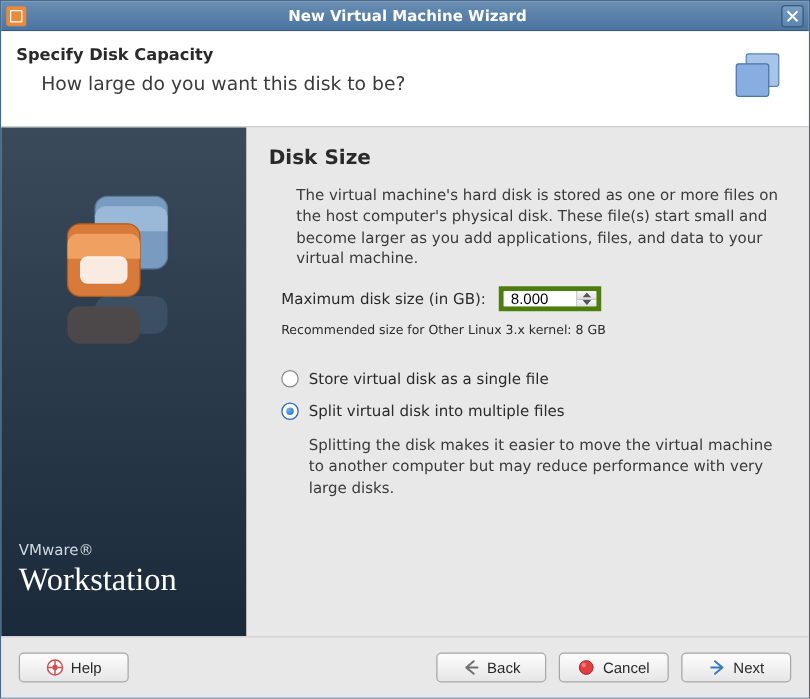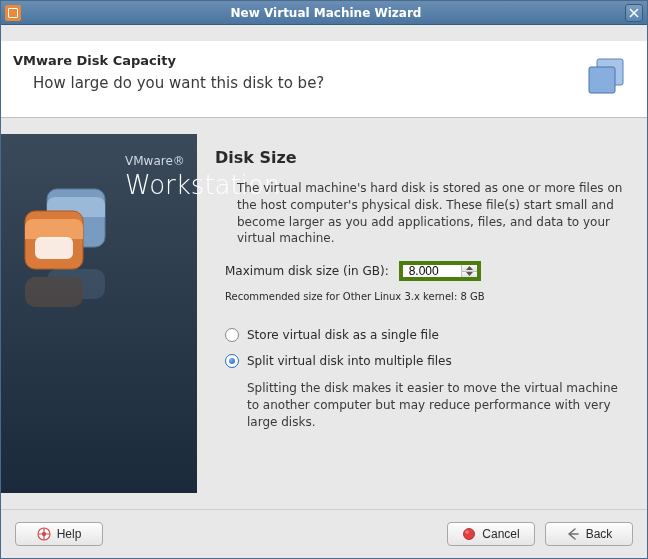--- a/index.html
+++ b/index.html
@@ -1,38 +1,38 @@
 <!DOCTYPE html>
 <html><head>
   <meta charset="utf-8">
   <style>
     * { box-sizing: border-box; margin: 0; padding: 0; }
     body { font-family: "DejaVu Sans", "Liberation Sans", Arial, sans-serif; font-size: 12px; background: #f0f0f0; width: 648px; height: 559px; overflow: hidden; }
     
-    .window { width: 648px; height: 559px; border: 1px solid #4a6a8a; background: #e8e8e8; display: flex; flex-direction: column; gap: 16px; }
+    .window { width: 648px; height: 559px; border: 1px solid #4a6a8a; background: #e8e8e8; display: flex; flex-direction: column; }
     
     .titlebar { height: 24px; background: linear-gradient(to bottom, #6a8db3 0%, #4a75a0 100%); display: flex; align-items: center; padding: 0 4px; border-bottom: 1px solid #3a5a7a; }
     .titlebar-icon { width: 16px; height: 16px; background: #e88a3a; border-radius: 2px; margin-right: 6px; display: flex; align-items: center; justify-content: center; }
     .titlebar-icon::after { content: ""; width: 8px; height: 8px; border: 1px solid #fff; border-radius: 1px; }
     .titlebar-text { flex: 1; text-align: center; color: #fff; font-weight: bold; font-size: 12px; }
     .titlebar-close { width: 18px; height: 18px; background: linear-gradient(to bottom, #7a9dc3, #5a85b0); border: 1px solid #3a5a7a; border-radius: 3px; display: flex; align-items: center; justify-content: center; cursor: pointer; }
     .titlebar-close svg { width: 10px; height: 10px; }
     
     .header-panel { background: #fff; padding: 12px 16px 16px 12px; border-bottom: 1px solid #c0c0c0; display: flex; align-items: flex-start; }
     .header-text { flex: 1; }
     .header-title { font-weight: bold; font-size: 13px; color: #2a2a2a; margin-bottom: 6px; }
     .header-subtitle { font-size: 15px; color: #3a3a3a; padding-left: 20px; }
     .header-icon { width: 48px; height: 48px; margin-left: 10px; }
     
     .content { flex: 1; display: flex; background: #e8e8e8; }
     
-    .sidebar { width: 196px; background: linear-gradient(to bottom, #3a4a5a 0%, #2a3a4a 50%, #1a2a3a 100%); display: flex; flex-direction: row; padding: 20px 14px 30px 14px; color: #fff; }
+    .sidebar { width: 196px; background: linear-gradient(to bottom, #3a4a5a 0%, #2a3a4a 50%, #1a2a3a 100%); display: flex; flex-direction: column; padding: 20px 14px 30px 14px; color: #fff; }
     .sidebar-logo { flex: 1; display: flex; align-items: flex-start; justify-content: center; padding-top: 30px; }
     .sidebar-brand { font-size: 12px; color: #d0d8e0; }
-    .sidebar-product { font-size: 26px; font-weight: 300; color: #fff; margin-top: 2px; }
+    .sidebar-product { font-size: 26px; font-weight: 300; color: #fff; margin-top: 2px; font-family: Liberation Serif, serif; }
     
     .main { flex: 1; padding: 14px 18px; color: #2a2a2a; }
     .section-title { font-weight: bold; font-size: 16px; margin-bottom: 13px; }
     .section-desc { font-size: 12px; color: #3a3a3a; line-height: 1.4; margin-left: 22px; margin-bottom: 14px; }
     .field-row { display: flex; align-items: center; margin-left: 10px; margin-bottom: 10px; gap: 10px; }
     .field-label { font-size: 12px; }
     .spinner { display: flex; align-items: stretch; border: 4px solid #4d7c0f; background: #fff; height: 20px; }
     .spinner input { border: none; width: 58px; padding: 2px 6px; font-size: 12px; outline: none; }
     .spinner-buttons { display: flex; flex-direction: column; width: 16px; border-left: 1px solid #c0c0c0; }
     .spinner-btn { flex: 1; background: linear-gradient(to bottom, #f8f8f8, #e0e0e0); border: none; border-bottom: 1px solid #c0c0c0; cursor: pointer; display: flex; align-items: center; justify-content: center; padding: 0; }
@@ -64,21 +64,21 @@
     <div class="titlebar-text">New Virtual Machine Wizard</div>
     <div class="titlebar-close">
       <svg viewBox="0 0 10 10">
           <path d="M1 1 L9 9 M9 1 L1 9" stroke="#fff" stroke-width="1.5" fill="none"></path>
         </svg>
     </div>
   </div>
 
   <div class="header-panel">
     <div class="header-text">
-      <div class="header-title">VMware Disk Capacity</div>
+      <div class="header-title">Specify Disk Capacity</div>
       <div class="header-subtitle">How large do you want this disk to be?</div>
     </div>
     <div class="header-icon">
       <svg viewBox="0 0 48 48">
         <rect x="14" y="6" width="26" height="26" rx="2" fill="#a8c4e8" stroke="#5a85b8" stroke-width="1"></rect>
         <rect x="6" y="14" width="26" height="26" rx="2" fill="#88aee0" stroke="#4a75a8" stroke-width="1"></rect>
       </svg>
     </div>
   </div>
 
@@ -152,29 +152,37 @@
             <circle cx="7" cy="7" r="2.2" fill="#d05050"></circle>
             <path d="M7 1 v4 M7 9 v4 M1 7 h4 M9 7 h4" stroke="#d05050" stroke-width="1.2"></path>
           </svg>
       </span>
       <span>Help</span>
     </button>
     <div class="footer-spacer"></div>
     <button class="btn">
       <span class="btn-icon">
         <svg viewBox="0 0 14 14">
+            <path d="M9 2 L3 7 L9 12 M3 7 H12" stroke="#707070" stroke-width="1.6" fill="none" stroke-linecap="round" stroke-linejoin="round"></path>
+          </svg>
+      </span>
+      <span>Back</span>
+    </button>
+    <button class="btn">
+      <span class="btn-icon">
+        <svg viewBox="0 0 14 14">
             <circle cx="7" cy="7" r="5.5" fill="#e04040" stroke="#a02020" stroke-width="0.8"></circle>
             <circle cx="5" cy="5" r="1.8" fill="#ff9090" opacity="0.7"></circle>
           </svg>
       </span>
       <span>Cancel</span>
     </button>
     <button class="btn">
       <span class="btn-icon">
         <svg viewBox="0 0 14 14">
-            <path d="M9 2 L3 7 L9 12 M3 7 H12" stroke="#707070" stroke-width="1.6" fill="none" stroke-linecap="round" stroke-linejoin="round"></path>
+            <path d="M5 2 L11 7 L5 12 M11 7 H2" stroke="#3a7ac0" stroke-width="1.6" fill="none" stroke-linecap="round" stroke-linejoin="round"></path>
           </svg>
       </span>
-      <span>Back</span>
+      <span>Next</span>
     </button>
   </div>
 
 </div>
 
 </body></html>

